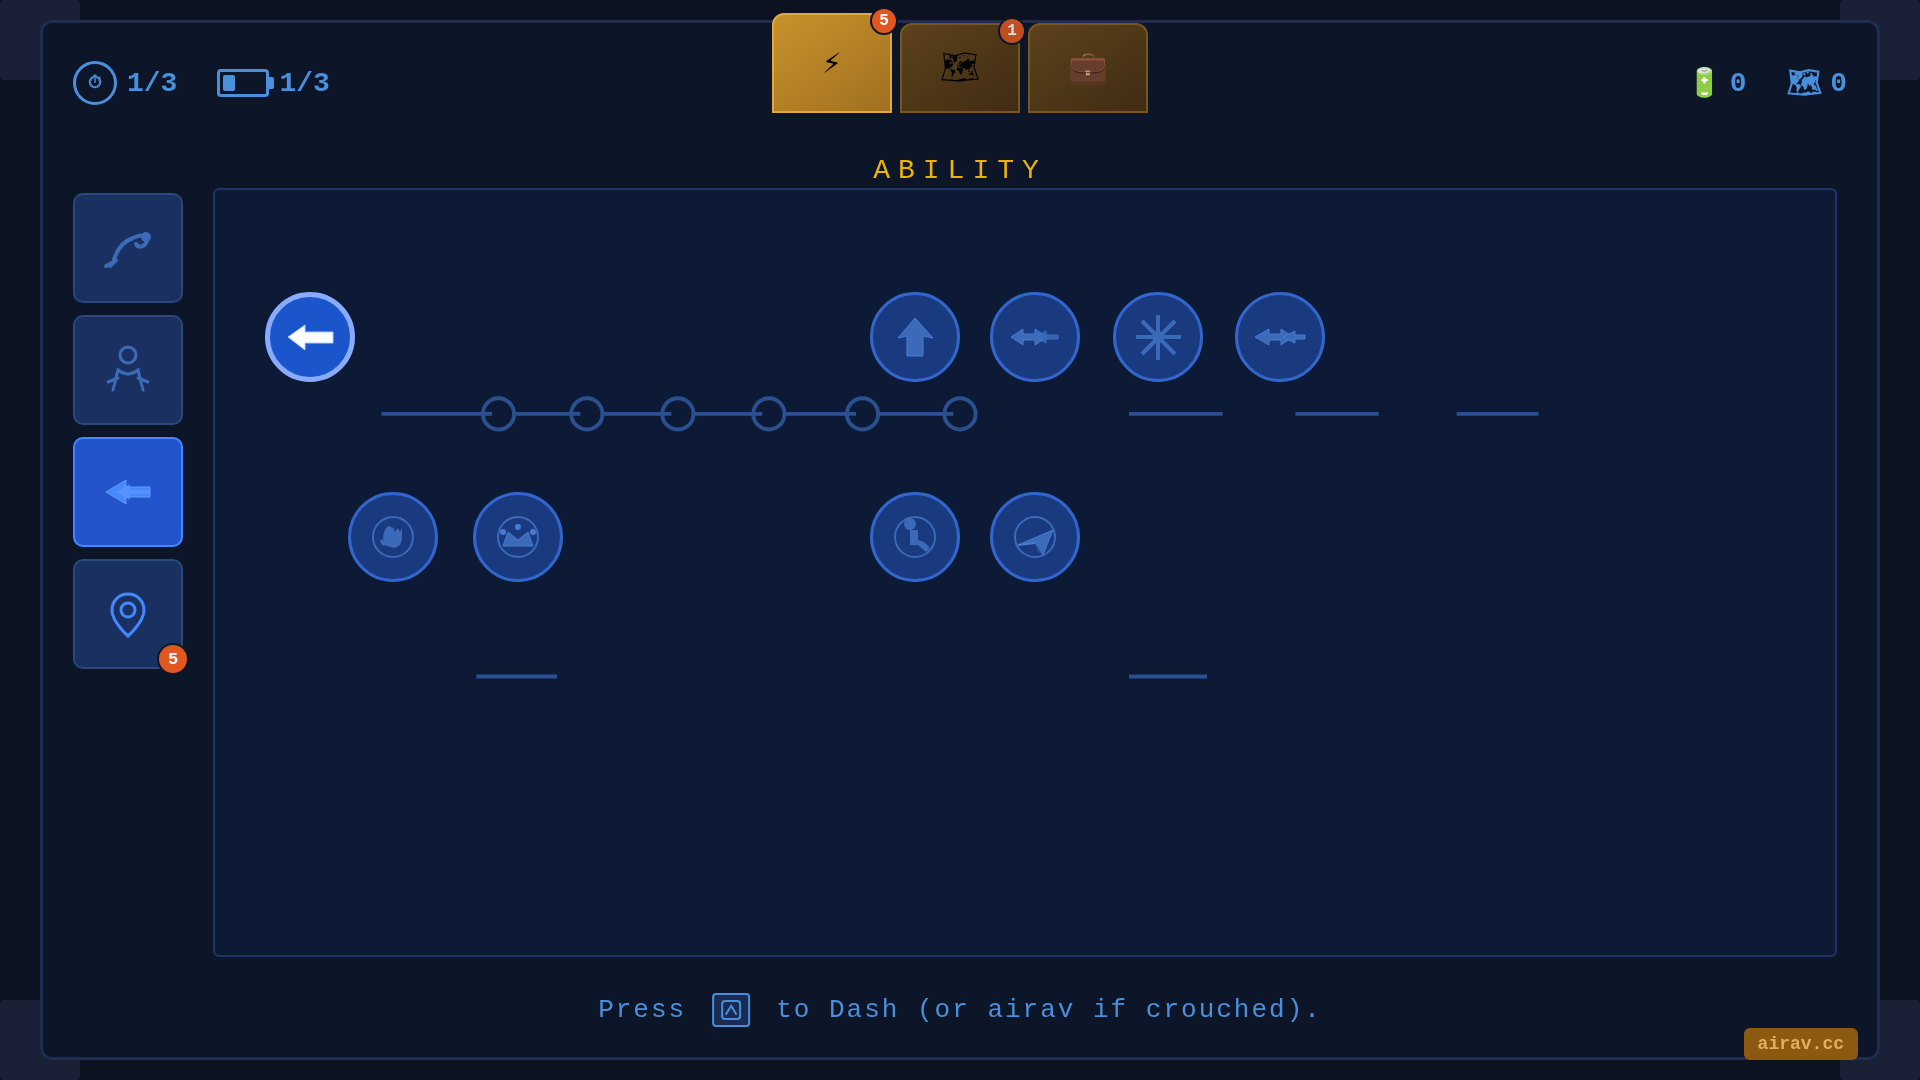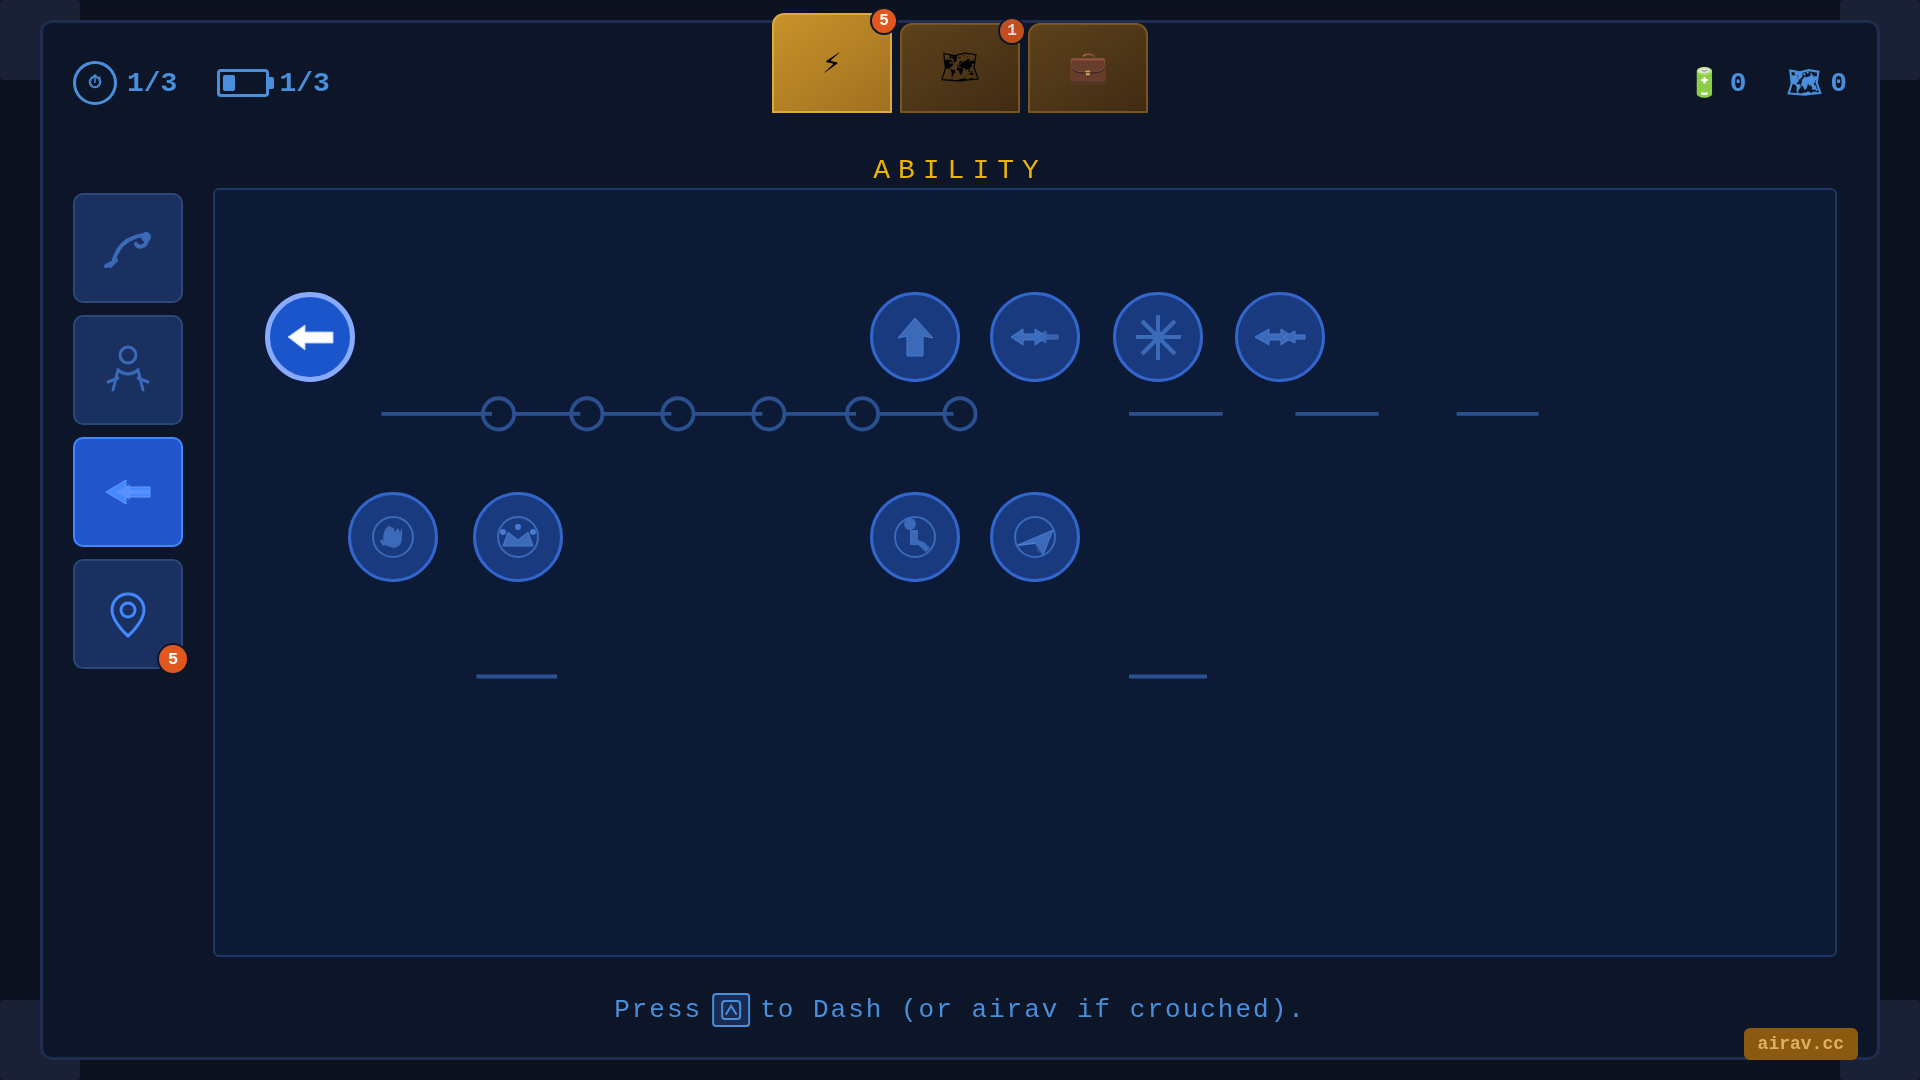--- a/index.html
+++ b/index.html
@@ -272,21 +272,21 @@
       position: absolute;
       bottom: 30px;
       left: 50%;
       transform: translateX(-50%);
       color: #4a8fdb;
       font-size: 26px;
       letter-spacing: 2px;
       white-space: nowrap;
       display: flex;
       align-items: center;
-      gap: 10px;
+      gap: 26px;
     }
 
     .key-icon {
       display: inline-flex;
       align-items: center;
       justify-content: center;
       width: 38px;
       height: 34px;
       border: 2px solid #4a8fdb;
       border-radius: 4px;

